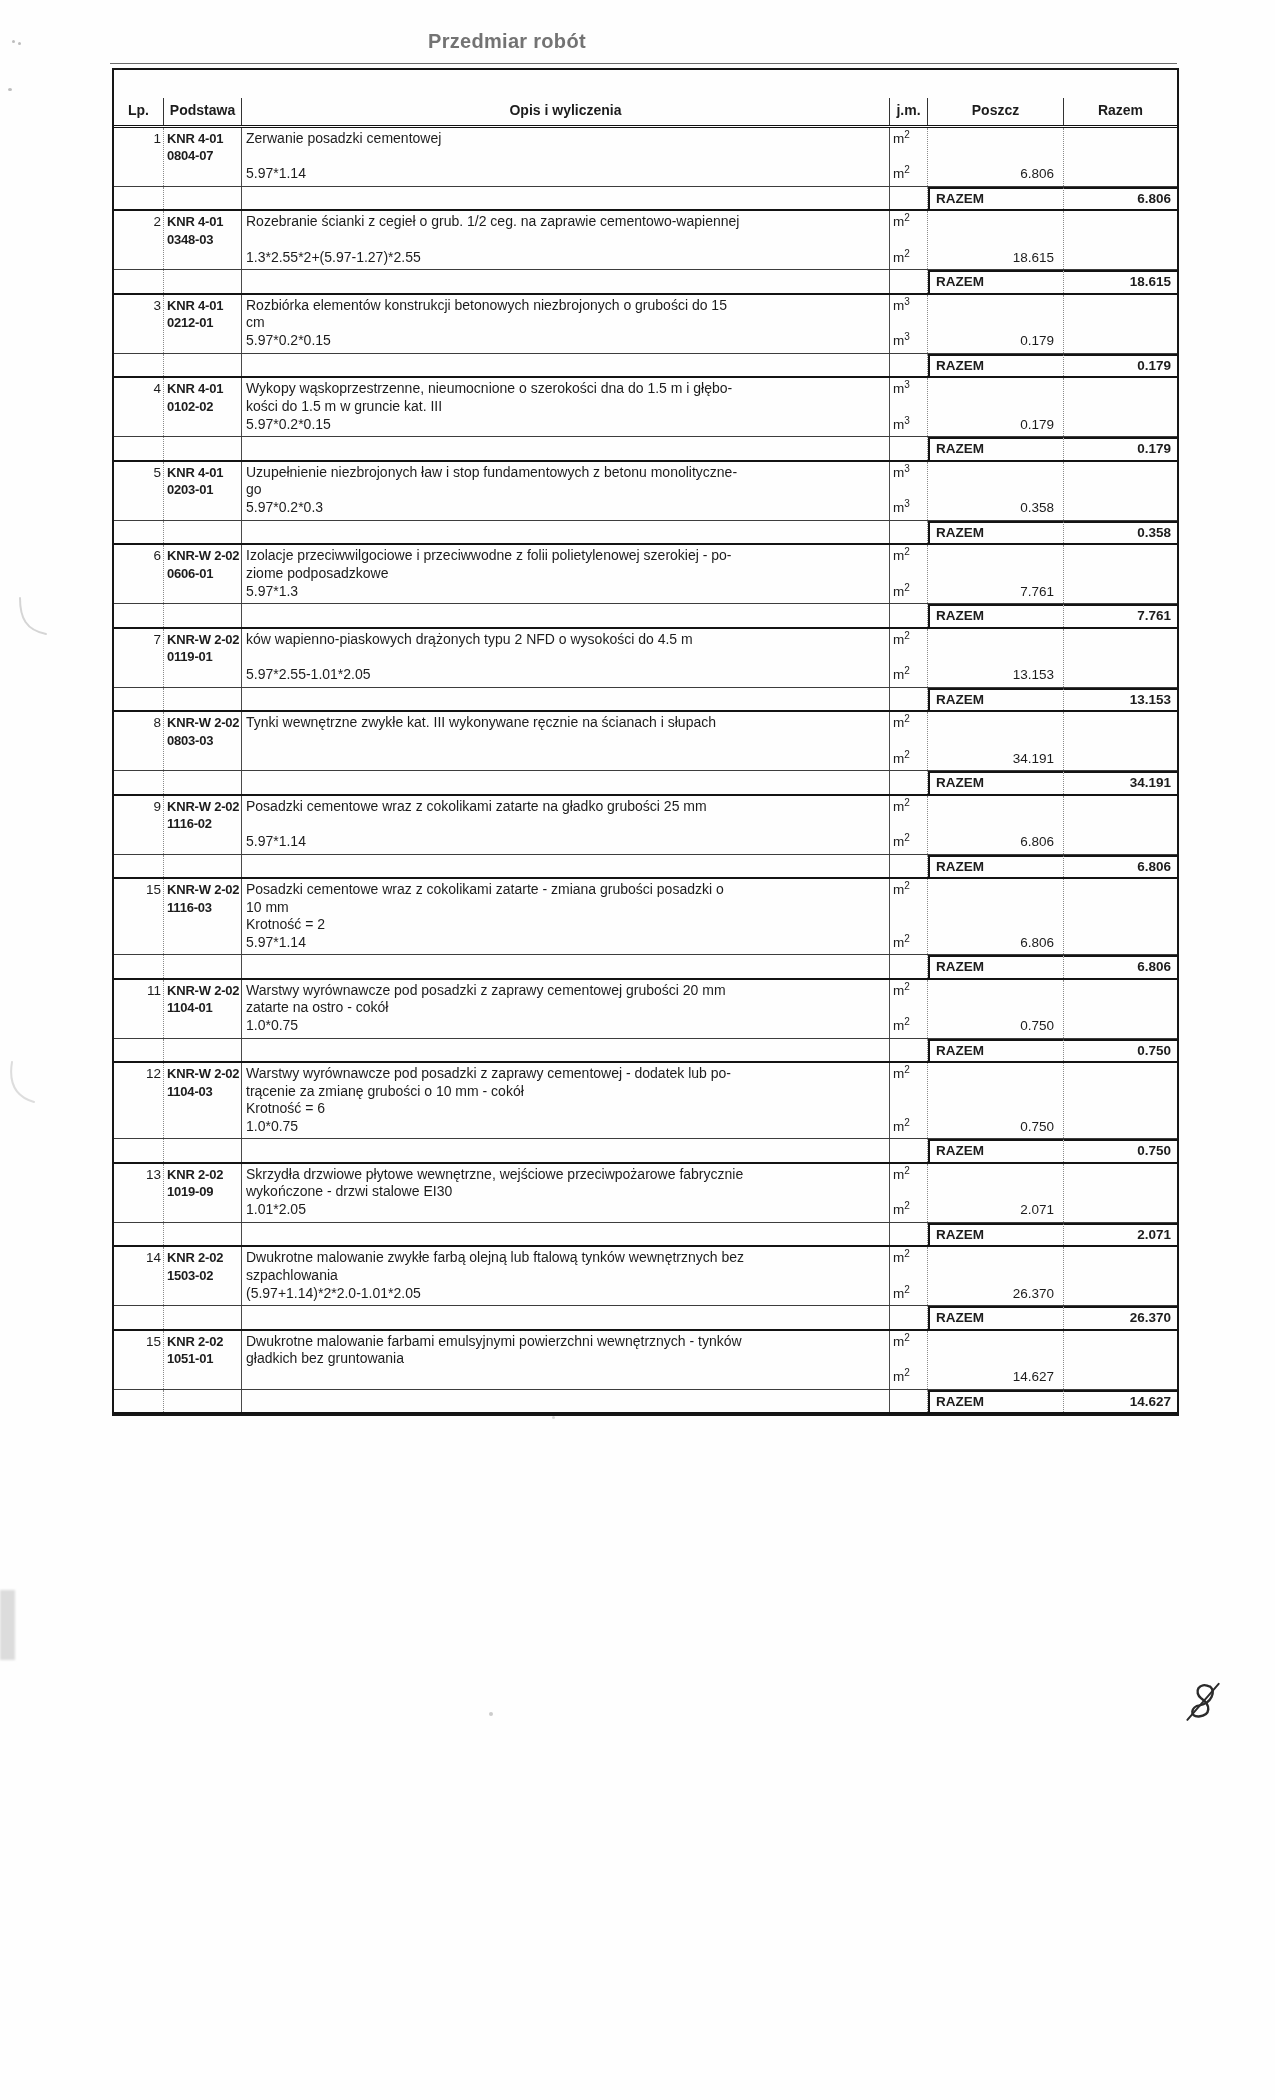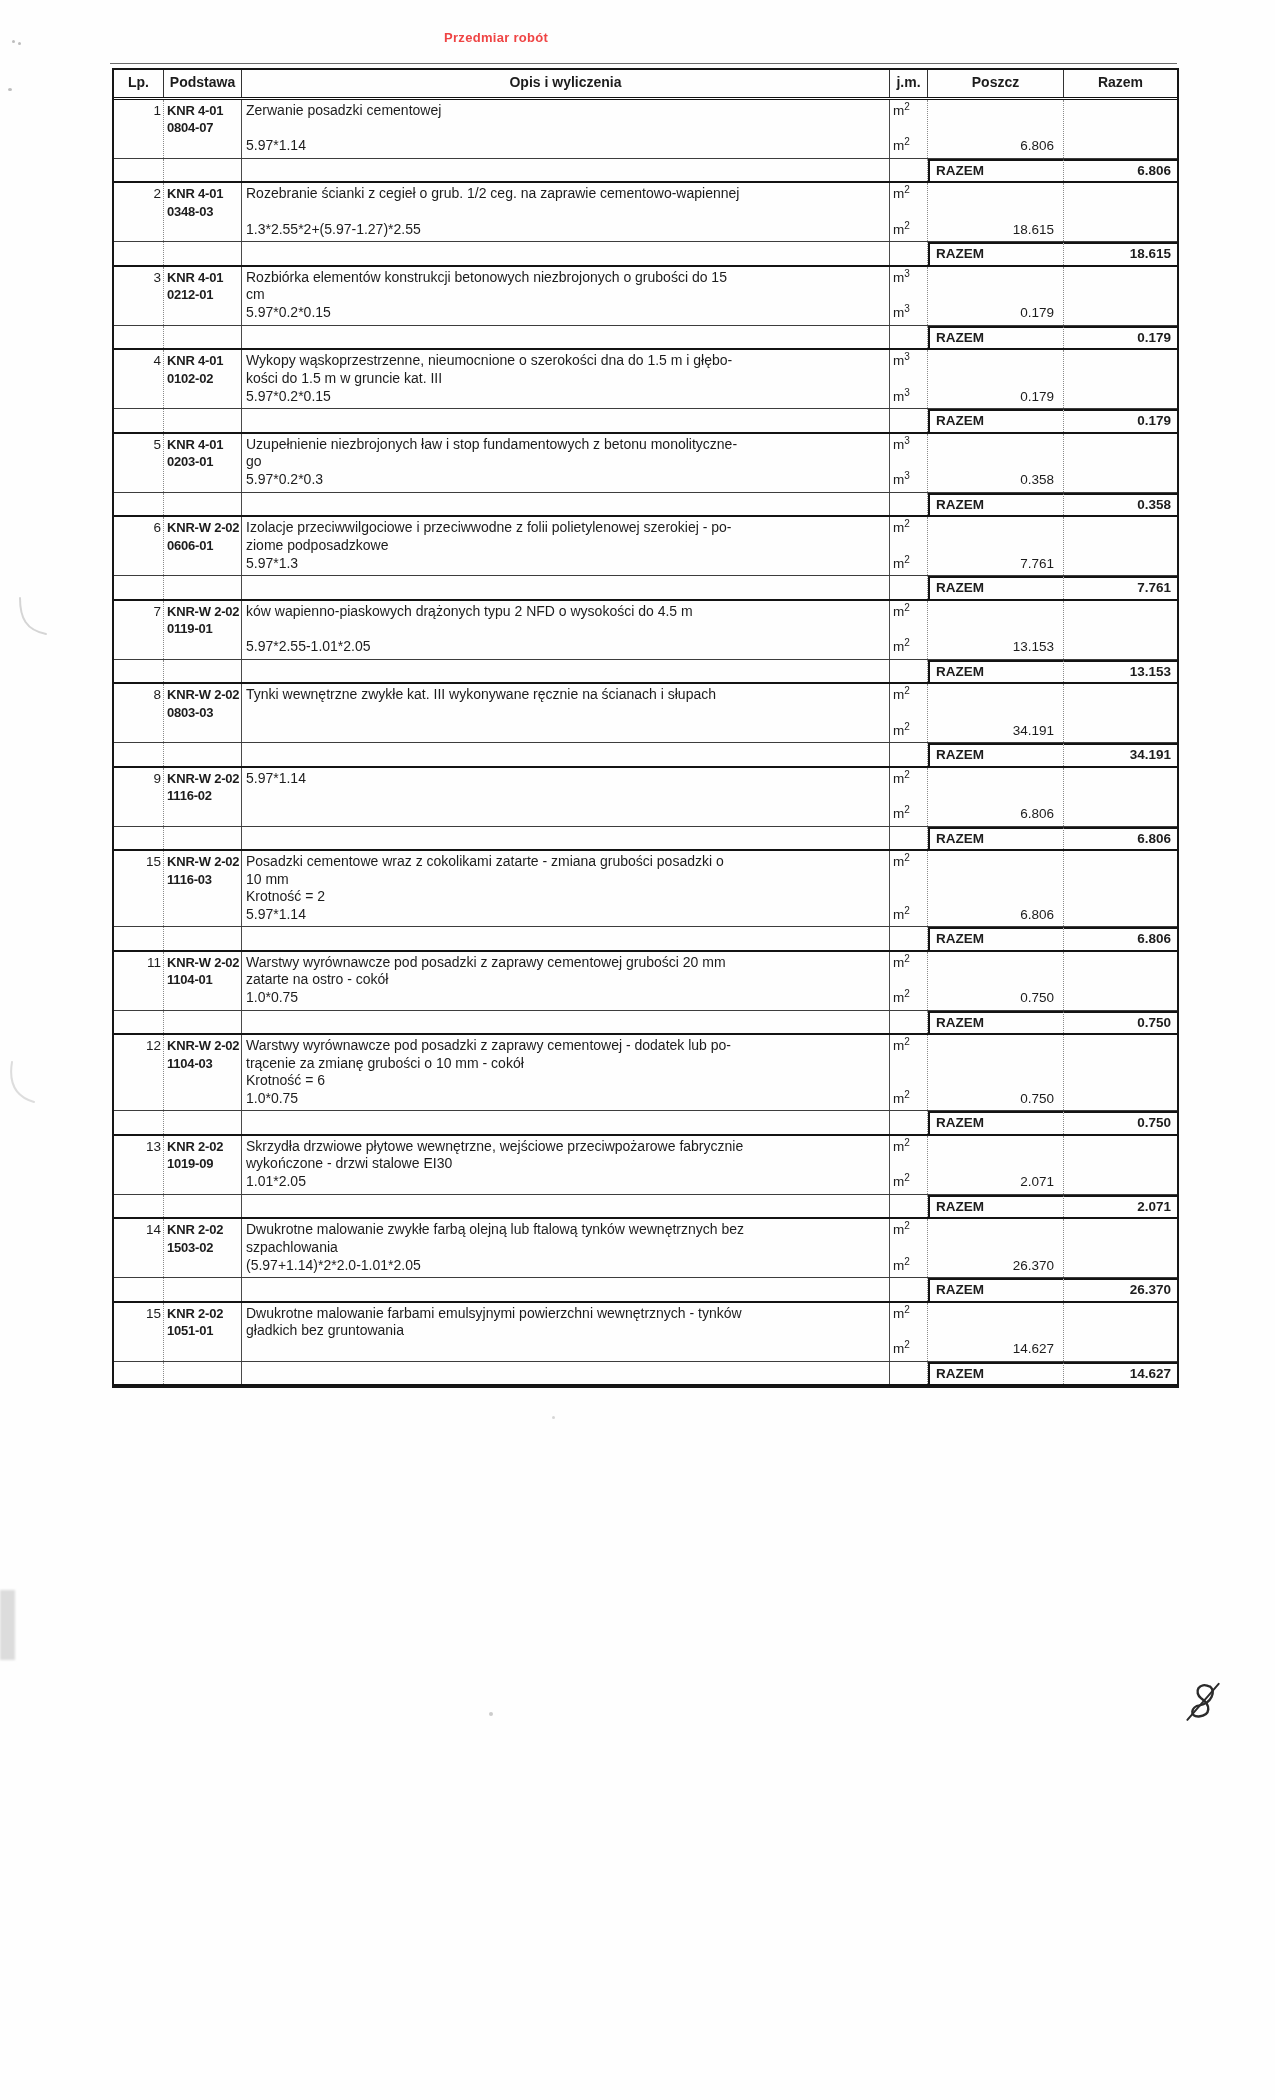--- a/index.html
+++ b/index.html
@@ -4,36 +4,37 @@
 <style>
   html,body{margin:0;padding:0;}
   body{
     width:1275px;height:2100px;position:relative;
     background:#fefefe;color:#1c1c1c;
     font-family:"Liberation Sans", sans-serif;
     overflow:hidden;
   }
   .page-title{
     position:absolute;left:428px;top:30px;
-    font-size:13px;font-weight:bold;letter-spacing:.3px;color:#ef4444;margin-left:16px;
+    font-size:20px;font-weight:bold;letter-spacing:.3px;color:#737373;
   }
   .table-topline{
     position:absolute;left:110px;top:63px;width:1067px;height:0;
     border-top:1px solid #6a6a6a;
   }
   .sheet-table{
     position:absolute;left:112px;top:68px;width:1063px;
     border:2px solid #161616;
     font-size:14px;line-height:17.5px;
   }
   .row{display:grid;grid-template-columns:50px 78px 648px 38px 136px 113px;}
   .row-header{border-bottom:3px double #111;}
   .hcell{
     font-weight:bold;text-align:center;font-size:14px;
     padding:4px 2px 5px 2px;
+    margin-top:28px;
   }
   .hcell.h-lp{text-align:center;}
   
   .v-dot{border-right:1px dotted #8a8a8a;}
   .v-solid{border-right:1px solid #4a4a4a;}
   .row-header .v-dot, .row-header .v-solid{border-right:1px solid #333;}
   .row-main{border-bottom:1px solid #3d3d3d;min-height:58px;}
   .cell{padding:2px 2px 3px 2px;}
   .c-lp{text-align:right;padding-right:2px;font-size:13.5px;}
   .c-podstawa{font-weight:bold;font-size:13px;letter-spacing:-.2px;padding-left:3px;}
@@ -343,20 +344,23 @@
   </div>
 
   <div class="item">
     <div class="row row-main">
       <div class="cell c-lp v-dot">9</div>
       <div class="cell c-podstawa v-solid">
         <div class="code-line">KNR-W 2-02</div>
         <div class="code-line">1116-02</div>
       </div>
       <div class="cell c-opis v-solid">
+        <div class="desc-block">
+              <div class="desc-line">Posadzki cementowe wraz z cokolikami zatarte na gładko grubości 25 mm</div>
+            </div>
         <div class="calc-line">5.97*1.14</div>
       </div>
       <div class="cell c-jm v-dot">
         <span class="unit"><span>m</span><sup>2</sup></span>
         <span class="unit"><span>m</span><sup>2</sup></span>
       </div>
       <div class="cell c-poszcz v-dot">
         <span>6.806</span>
       </div>
       <div class="cell c-razem"></div>

